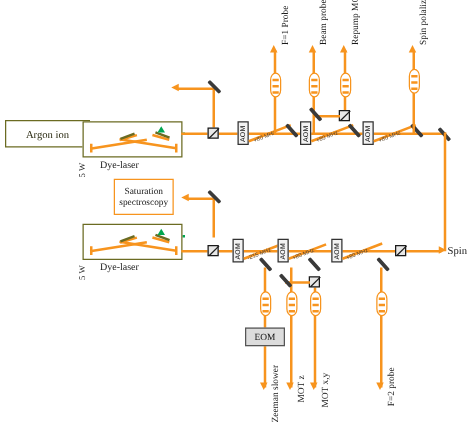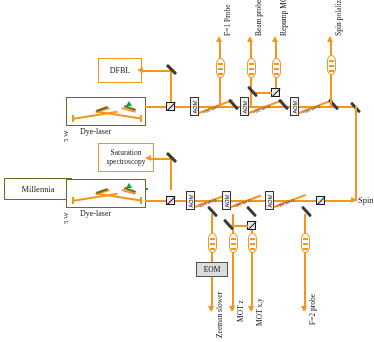--- a/index.html
+++ b/index.html
@@ -62,42 +62,42 @@
   
   .cav{position:absolute;background:#F7941E;height:1.6px;transform-origin:0 50%;}
   .endm{position:absolute;width:1.6px;height:7px;background:#F7941E;}
   .jet{position:absolute;height:2px;background:#6B6B22;transform-origin:50% 50%;}
 </style>
 </head>
 <body>
 
 <div id="stage">
 
+  <div class="box olive" style="left:4px;top:96px;width:68px;height:22px;font-size:8.5px;">
+    <span>Argon ion</span>
+  </div>
 
   <div class="vlbl" style="left:62px;top:142px;font-size:7px;">5 W</div>
 
   <div class="pump" style="left:72px;top:106px;width:76px;"></div>
 
   <div class="box olive" style="left:66px;top:97px;width:80px;height:29px;"></div>
 
   <div class="endm" style="left:72px;top:115px;"></div>
   <div class="endm" style="left:140px;top:115px;"></div>
   <div class="cav" style="left:72px;top:118px;width:46px;transform:rotate(-9deg);"></div>
   <div class="cav" style="left:141px;top:118px;width:46px;transform:rotate(189deg);"></div>
   <div class="cav" style="left:96px;top:111px;width:14px;transform:rotate(-16deg);"></div>
   <div class="cav" style="left:122px;top:107px;width:14px;transform:rotate(16deg);"></div>
   <div class="jet" style="left:96px;top:108px;width:12px;transform:rotate(-20deg);"></div>
   <div class="jet" style="left:124px;top:107px;width:12px;transform:rotate(20deg);"></div>
   <div class="ar gup" style="left:126px;top:101px;"></div>
 
   <div class="lbl" style="left:80px;top:127px;font-size:8px;">Dye-laser</div>
 
-  <div class="box orange" style="left:98px;top:58px;width:44px;height:25px;font-size:8px;">
-    <span>DFBL</span>
-  </div>
 
   <div class="beam h" style="left:141px;top:70px;width:31px;"></div>
   <div class="ar left" style="left:137px;top:67px;"></div>
   <div class="beam v" style="left:170px;top:70px;height:37px;"></div>
   <div class="mirror" style="left:165px;top:68px;transform:rotate(45deg);"></div>
 
   <div class="beam h" style="left:145px;top:106px;width:212px;"></div>
 
   <div class="bs" style="left:166px;top:102px;"></div>
 
@@ -157,42 +157,39 @@
 
   <div class="beam v" style="left:330px;top:40px;height:68px;"></div>
   <div class="ar up" style="left:327px;top:36px;"></div>
   <div class="coup" style="left:327px;top:55px;">
     <i></i>
       <i></i>
       <i></i>
   </div>
   <div class="vlbl" style="left:334px;top:36px;font-size:7.5px;">Spin polalizing</div>
 
-  <div class="box olive" style="left:4px;top:178px;width:68px;height:22px;font-size:8.5px;">
-    <span>Millennia</span>
-  </div>
 
   <div class="vlbl" style="left:62px;top:224px;font-size:7px;">5 W</div>
 
   <div class="pump" style="left:72px;top:188px;width:76px;"></div>
 
   <div class="box olive" style="left:66px;top:179px;width:80px;height:29px;"></div>
   <div class="endm" style="left:72px;top:197px;"></div>
   <div class="endm" style="left:140px;top:197px;"></div>
   <div class="cav" style="left:72px;top:200px;width:46px;transform:rotate(-9deg);"></div>
   <div class="cav" style="left:141px;top:200px;width:46px;transform:rotate(189deg);"></div>
   <div class="cav" style="left:96px;top:193px;width:14px;transform:rotate(-16deg);"></div>
   <div class="cav" style="left:122px;top:189px;width:14px;transform:rotate(16deg);"></div>
   <div class="jet" style="left:96px;top:190px;width:12px;transform:rotate(-20deg);"></div>
   <div class="jet" style="left:124px;top:189px;width:12px;transform:rotate(20deg);"></div>
   <div class="ar gup" style="left:126px;top:183px;"></div>
 
   <div class="lbl" style="left:80px;top:209px;font-size:8px;">Dye-laser</div>
 
-  <div class="box orange" style="left:98px;top:143px;width:56px;height:29px;font-size:7.5px;line-height:1.15;padding:0 2px;">
+  <div class="box orange" style="left:91px;top:143px;width:48px;height:29px;font-size:7.5px;line-height:1.15;padding:0 2px;">
     <span>Saturation spectroscopy</span>
   </div>
   <div class="beam h" style="left:149px;top:158px;width:23px;"></div>
   <div class="ar left" style="left:145px;top:155px;"></div>
   <div class="beam v" style="left:170px;top:158px;height:32px;"></div>
   <div class="mirror" style="left:165px;top:156px;transform:rotate(45deg);"></div>
 
   <div class="beam h" style="left:145px;top:200px;width:208px;"></div>
 
   <div class="bs" style="left:166px;top:196px;"></div>

